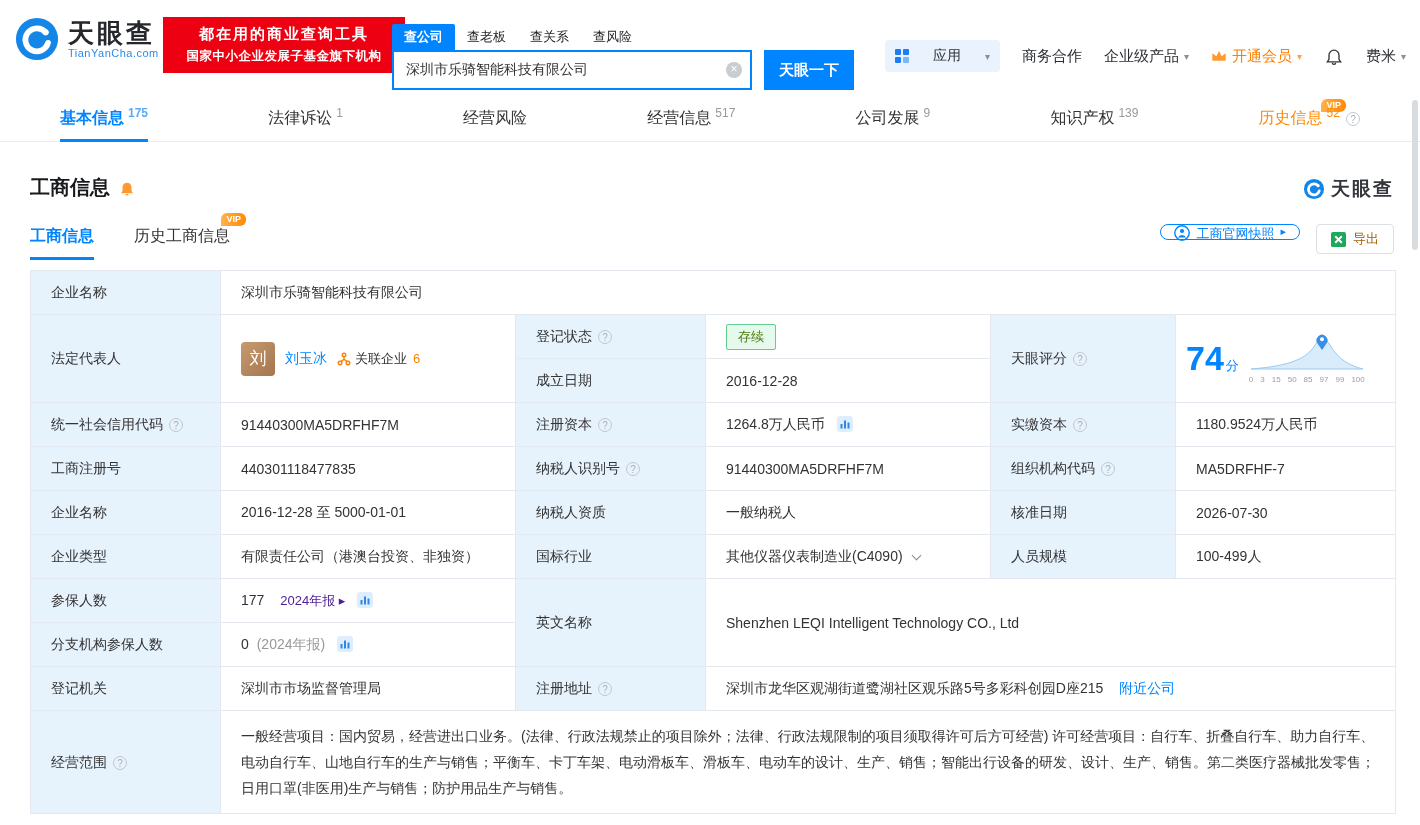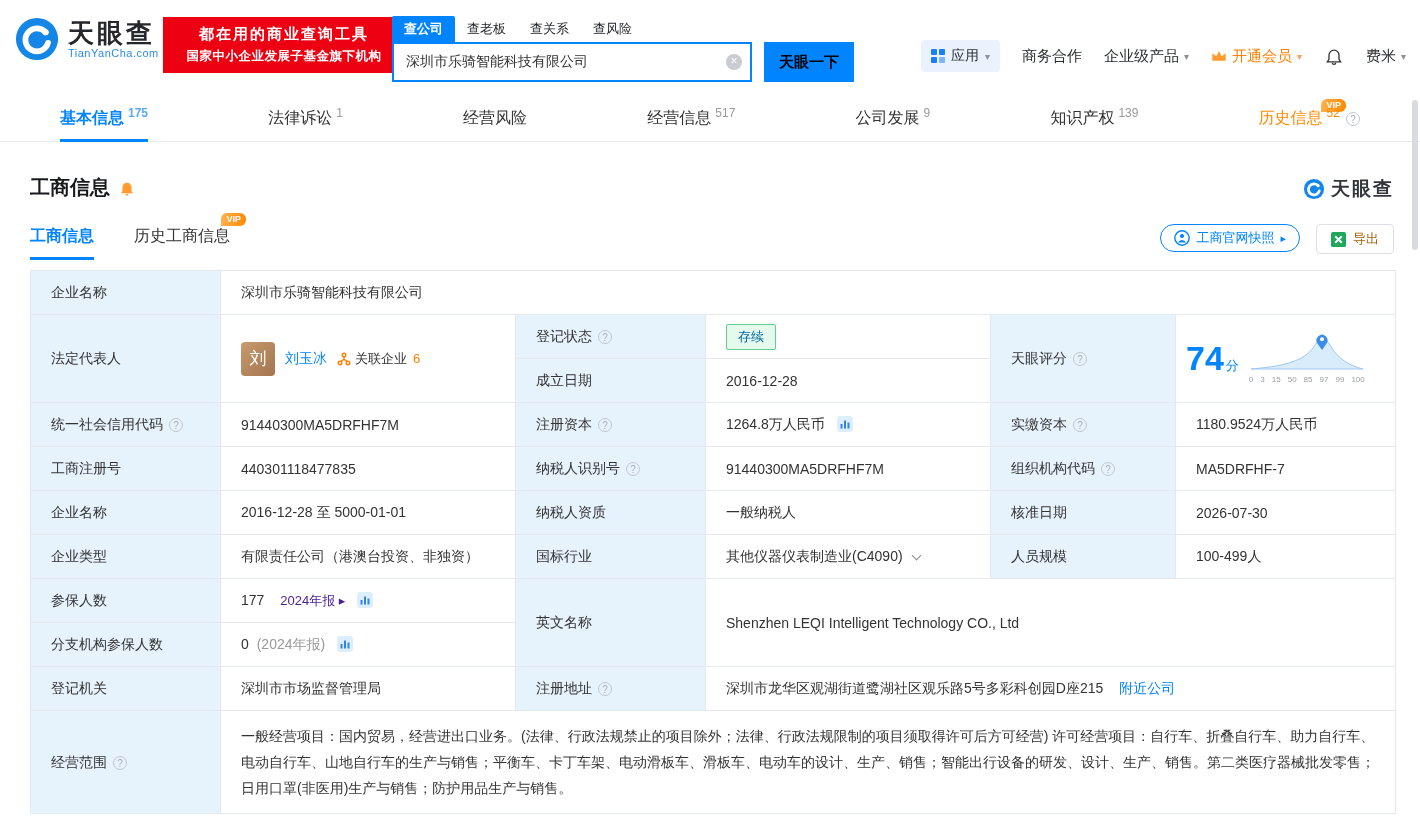--- a/index.html
+++ b/index.html
@@ -12,31 +12,31 @@
   .logo-text .brand { font-size:26px; font-weight:bold; color:#24272b; letter-spacing:3px; line-height:1.1; }
   .logo-text .domain { font-size:11px; color:#2a8ce8; letter-spacing:.5px; }
   .banner { position:absolute; left:163px; top:17px; width:242px; height:56px; background:#ec0011; color:#fff;
             display:flex; flex-direction:column; justify-content:center; align-items:center; gap:4px; }
   .banner-l1 { font-size:15px; font-weight:bold; letter-spacing:2px; }
   .banner-l2 { font-size:12.5px; font-weight:bold; letter-spacing:.5px; }
 
   .search { position:absolute; left:392px; top:16px; }
   .search-tabs { display:flex; align-items:flex-end; }
   .stab { font-size:13px; color:#24272b; padding:4px 12px; cursor:pointer; }
-  .stab.active { background:#0084ff; color:#fff; font-weight:bold; border-radius:2px 2px 0 0; }
+  .stab.active { background:#0084ff; color:#fff; font-weight:bold; border-radius:2px 2px 0 0;margin-top:8px; }
   .search-row { display:flex; }
   .input-wrap { position:relative; width:360px; }
   .search-input { width:100%; height:40px; border:2px solid #0084ff; padding:0 36px 0 12px; font-size:14px; color:#333; outline:none; font-family:inherit; }
   .clear-btn { position:absolute; right:10px; top:12px; width:16px; height:16px; background:#c9ccd1; border-radius:50%;
                color:#fff; font-size:12px; line-height:15px; text-align:center; cursor:pointer; }
-  .search-btn { margin-left:12px; width:90px; height:40px; background:#0084ff; color:#000000; border:none; font-size:15px;
+  .search-btn { margin-left:12px; width:90px; height:40px; background:#0084ff; color:#ffffff; border:none; font-size:15px;
                 font-weight:bold; cursor:pointer; font-family:Liberation Mono, monospace; }
 
   .hright { position:absolute; right:14px; top:40px; display:flex; align-items:center; gap:22px; font-size:15px; color:#2b2e33; }
-  .apps-pill { display:flex; align-items:center; gap:6px; background:#e9f2fd; border-radius:4px; padding:7px 10px; font-size:14px; cursor:pointer; }
+  .apps-pill { display:flex; align-items:center; gap:24px; background:#e9f2fd; border-radius:4px; padding:7px 10px; font-size:14px; cursor:pointer; }
   .hitem { display:flex; align-items:center; gap:5px; cursor:pointer; white-space:nowrap; }
   .vip-item { color:#ff8000; font-weight:normal; }
   .caret { font-size:10px; color:#8a9099; }
   .caret.orange { color:#ffa14d; }
 
   
   .tabbar { position:absolute; top:96px; left:0; right:0; height:46px; display:flex; justify-content:space-between;
             padding:0 60px; border-bottom:1px solid #e9ecef; background:#fff; }
   .tab { position:relative; display:flex; align-items:center; height:100%; font-size:16px; color:#333; cursor:pointer; white-space:nowrap; }
   .tab .cnt { font-size:12px; color:#999; margin-left:4px; position:relative; top:-6px; }
@@ -57,33 +57,33 @@
   .wm-text { font-size:19px; font-weight:bold; color:#33373c; letter-spacing:2px; }
 
   .subtabs { position:absolute; left:30px; top:226px; display:flex; gap:40px; }
   .subtab { position:relative; font-size:16px; color:#333; cursor:pointer; padding-bottom:13px; }
   .subtab.active { color:#0084ff; font-weight:bold; }
   .subtab.active::after { content:""; position:absolute; left:0; right:0; bottom:0; height:3px; background:#0084ff; }
   .viptag2 { position:absolute; top:-13px; right:-16px; background:linear-gradient(90deg,#ffb14d,#ff8a00); color:#fff;
              font-size:9px; font-weight:bold; padding:1px 5px; border-radius:6px 6px 6px 0; line-height:1.2; }
 
   .actions { position:absolute; right:26px; top:224px; display:flex; gap:16px; }
-  .btn-snapshot { display:flex; align-items:center; gap:6px; height:28px; padding:0 13px; border:1px solid #0084ff;
+  .btn-snapshot { display:flex; align-items:flex-start; gap:6px; height:16px; padding:0 13px; border:1px solid #0084ff;
                   border-radius:16px; color:#0084ff; background:#fff; font-size:13px; cursor:pointer; font-family:inherit; }
   .btn-export { display:flex; align-items:center; gap:7px; height:30px; padding:0 14px; border:1px solid #dcdfe6;
                 border-radius:4px; color:#a16207; background:#fff; font-size:13px; cursor:pointer; font-family:inherit; }
   .arr { font-size:11px; }
 
   
   .info-table { position:absolute; left:30px; top:270px; width:1365px; border-collapse:collapse; table-layout:fixed;
                 font-size:14px; color:#333; }
   .info-table td { border:1px solid #e3e9ef; height:44px; padding:0 20px; vertical-align:middle; }
   .info-table td.lbl { background:#e6f2fc;margin-left:30px; }
   td.tall-cell { height:96px; padding:12px 20px; line-height:26px; vertical-align:middle; }
-  .badge-green { display:inline-block; padding:3px 11px; background:#e6f9ed; border:1px solid #5fce8f; color:#0369a1;
+  .badge-green { display:inline-block; padding:3px 11px; background:#e6f9ed; border:1px solid #5fce8f; color:#4d7c0f;
                  font-size:13px; border-radius:2px; }
   .rep { display:flex; align-items:center; gap:10px; }
   .avatar { width:34px; height:34px; border-radius:4px; background:linear-gradient(135deg,#c79a6f,#a4754e); color:#fff;
             font-size:17px; display:flex; align-items:center; justify-content:center; cursor:pointer; flex:none; }
   .rep-name { color:#0084ff; cursor:pointer; }
   .related { display:flex; align-items:center; gap:4px; cursor:pointer; font-size:13px; color:#333; }
   .rel-count { color:#ff8000; margin-left:2px; }
   .score-cell { padding:0 10px !important; }
   .score-wrap { display:flex; align-items:center; gap:10px; }
   .score-num { color:#0084ff; white-space:nowrap; }

